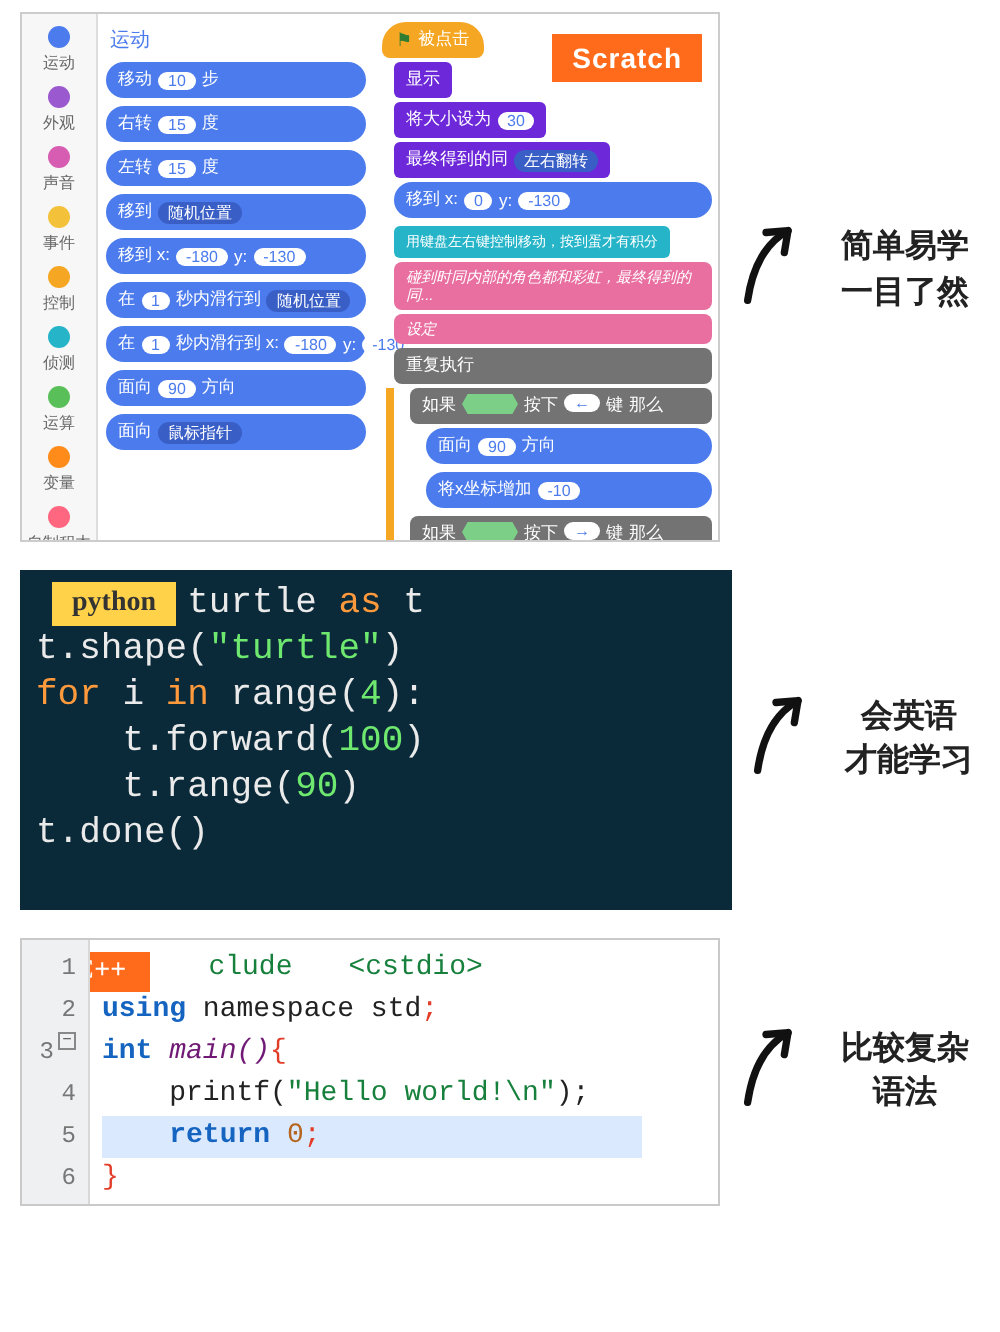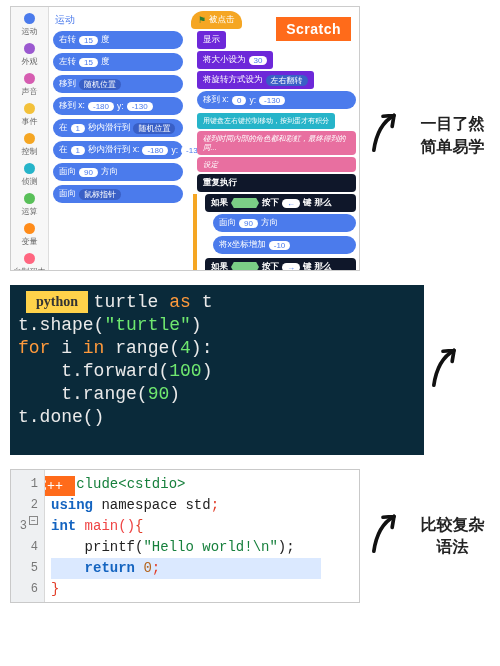--- a/index.html
+++ b/index.html
@@ -60,32 +60,32 @@
     white-space:nowrap;
   }
   .pill { background:#fff; color:#4b7bec; border-radius:8px; padding:0 5px; font-size:8px;}
   .dpill { background:#395fc6; color:#fff; border-radius:8px; padding:0 5px; font-size:8px;}
   .script-col {
     position:absolute; left:180px; top:4px; width:165px;
   }
   .hat { background:#f5a623; color:#fff; border-radius:12px 12px 4px 4px; padding:3px 7px; width:fit-content; margin-bottom:2px; display:flex; align-items:center; gap:3px;}
   .flag { color:#2e7d32; font-size:9px;}
   .pblock { background:#6d28d9; color:#fff; border-radius:3px; padding:3px 6px; margin:2px 0 2px 6px; width:fit-content; display:flex; align-items:center; gap:3px;}
-  .cblock { background:#0f172a; color:#fff; border-radius:4px; padding:3px 6px; margin:2px 0 2px 6px; display:flex; gap:3px; align-items:center;font-weight:bold;}
+  .cblock { background:#737373; color:#fff; border-radius:4px; padding:3px 6px; margin:2px 0 2px 6px; display:flex; gap:3px; align-items:flex-start;}
   .sblock { background:#26b4c9; color:#fff; border-radius:3px; padding:3px 6px; margin:2px 0 2px 6px; width:fit-content; display:flex; gap:3px; align-items:center;}
   .pinkblock { background:#e86fa0; color:#fff; border-radius:4px; padding:3px 6px; margin:2px 0 2px 6px; font-size:7.5px; line-height:1.2;font-style:italic;}
   .nest { border-left:4px solid #f5a623; margin-left:2px; padding-left:2px;}
   .hex { background:#7bcf86; width:28px; height:10px; clip-path: polygon(10% 0,90% 0,100% 50%,90% 100%,10% 100%,0 50%);}   
 
   .row1 { margin-bottom: 8px; }
 
   
   .row2 .panel-wrap { margin-left:10px; }
   .python-panel {
-    width:414px; height:170px;
+    width:356px; height:170px;
     background:#0a2a3a;
     font-family: "Courier New", monospace;
     font-size:18px; color:#eaeaea; line-height:1.28;
     padding:4px 8px 6px 8px; position:relative;
   }
   .py-badge {
     position:absolute; left:16px; top:6px;
     background:#ffd24a; color:#333;
     padding:2px 10px; font-weight:700; font-size:14px;
     font-family:"Microsoft YaHei";
@@ -112,25 +112,25 @@
   .gutter {
     position:absolute; left:0; top:0; bottom:0; width:34px;
     background:#eef0f2; border-right:1px solid #d8d8d8;
     font-size:12px; color:#777; text-align:right; padding:4px 4px 0 0;
     line-height:21px;
   }
   .gut-line { display:flex; justify-content:flex-end; gap:2px; padding-right:2px;}
   .fold { width:9px;height:9px;border:1px solid #888;font-size:8px;line-height:7px;text-align:center;color:#555;}
   .cpp-code { position:absolute; left:40px; top:4px; line-height:21px; white-space:pre;}
   .ckw { color:#1464c0; font-weight:700;}
-  .cfn { color:#ef4444;}
+  .cfn { color:#701a75;font-style:italic;}
   .cstr { color:#17803d;}
   .cnum { color:#b5651d;}
   .cpunc { color:#e23d28;}
-  .cinc { color:#17803d;}
+  .cinc { color:#17803d;margin-left:28px;}
   .hl-row { background:#dbe9ff; display:inline-block; min-width:270px;}
   .row3 { margin-top: 8px;}
 </style>
 </head>
 <body>
 
 <div class="row row1">
   <div class="scratch-panel">
     <div class="scratch-badge">Scratch</div>
 
@@ -168,20 +168,25 @@
           <span>变量</span>
         </div>
       <div class="pal-item">
           <div class="pal-dot" style="background:#ff6680"></div>
           <span>自制积木</span>
         </div>
     </div>
 
     <div class="blocks-col">
       <div class="cat-title">运动</div>
+      <div class="bblock">
+          <span>移动</span>
+          <span class="pill">10</span>
+          <span>步</span>
+        </div>
       <div class="bblock">
           <span>右转</span>
           <span class="pill">15</span>
           <span>度</span>
         </div>
       <div class="bblock">
           <span>左转</span>
           <span class="pill">15</span>
           <span>度</span>
         </div>
@@ -226,21 +231,21 @@
           <span>被点击</span>
         </div>
       <div class="pblock">
           <span>显示</span>
         </div>
       <div class="pblock">
           <span>将大小设为</span>
           <span class="pill">30</span>
         </div>
       <div class="pblock">
-          <span>将旋转方式设为</span>
+          <span>最终得到的同</span>
           <span class="dpill">左右翻转</span>
         </div>
       <div class="bblock" style="margin-left:6px">
           <span>移到 x:</span>
           <span class="pill">0</span>
           <span>y:</span>
           <span class="pill">-130</span>
         </div>
       <div class="sblock" style="font-size:7px">
           <span>用键盘左右键控制移动，按到蛋才有积分</span>
@@ -281,22 +286,22 @@
     </div>
   </div>
 
   <div class="arrow">
     <svg viewBox="0 0 40 60">
         <path d="M32 8 Q14 18 10 46" fill="none" stroke="#111" stroke-width="4" stroke-linecap="round"></path>
         <path d="M32 8 l-12 1 M32 8 l-2 12" fill="none" stroke="#111" stroke-width="4" stroke-linecap="round"></path>
       </svg>
   </div>
   <div class="caption">
+    <div>简单易学</div>
     <div>一目了然</div>
-    <div>简单易学</div>
   </div>
 </div>
 
 <div class="row row2">
   <div class="panel-wrap">
     <div class="python-panel">
       <div class="py-badge">python</div>
 <div class="py-code"><span style="visibility:hidden">import</span><span> turtle </span><span class="kw">as</span><span> t</span>
 <span>t.shape(</span><span class="str">"turtle"</span><span>)</span>
 <span class="kw">for</span><span> i </span><span class="kw">in</span><span> range(</span><span class="num">4</span><span>):</span>
@@ -305,20 +310,22 @@
 <span>t.done()</span></div>
     </div>
   </div>
   <div class="arrow">
     <svg viewBox="0 0 40 60">
         <path d="M32 8 Q14 18 10 46" fill="none" stroke="#111" stroke-width="4" stroke-linecap="round"></path>
         <path d="M32 8 l-12 1 M32 8 l-2 12" fill="none" stroke="#111" stroke-width="4" stroke-linecap="round"></path>
       </svg>
   </div>
   <div class="caption">
+    <div>会英语</div>
+    <div>才能学习</div>
   </div>
 </div>
 
 <div class="row row3">
   <div class="cpp-panel">
     <div class="cpp-badge">C++</div>
     <div class="gutter">
       <div class="gut-line">
           <span>1</span>
         </div>

